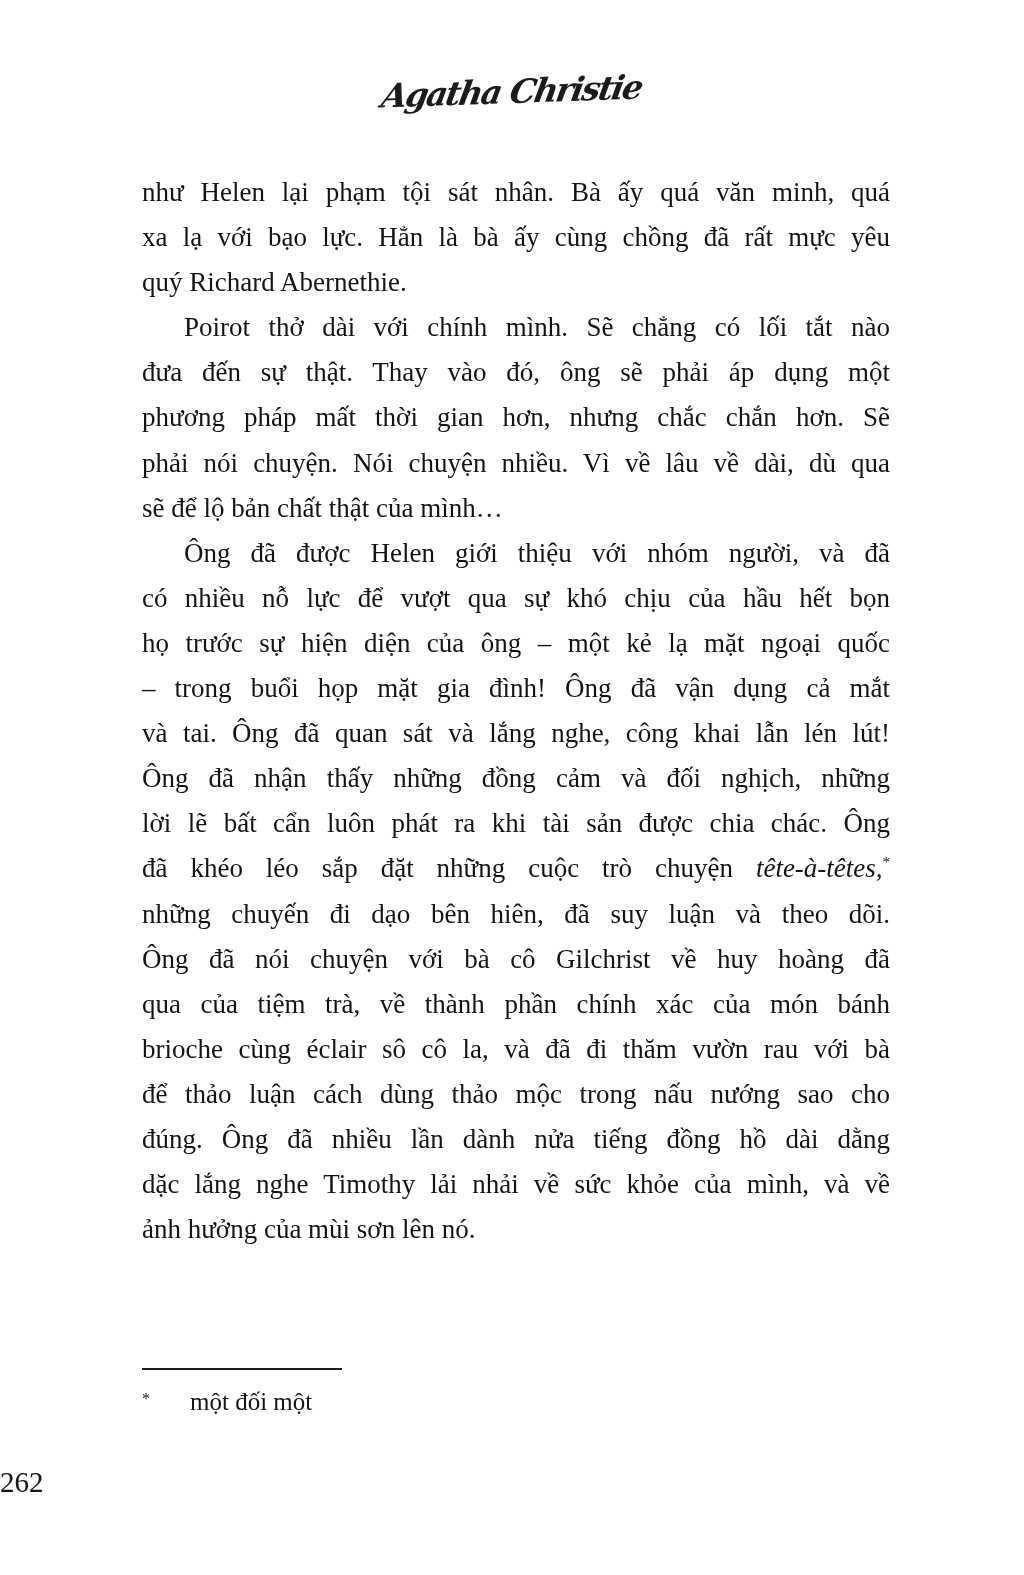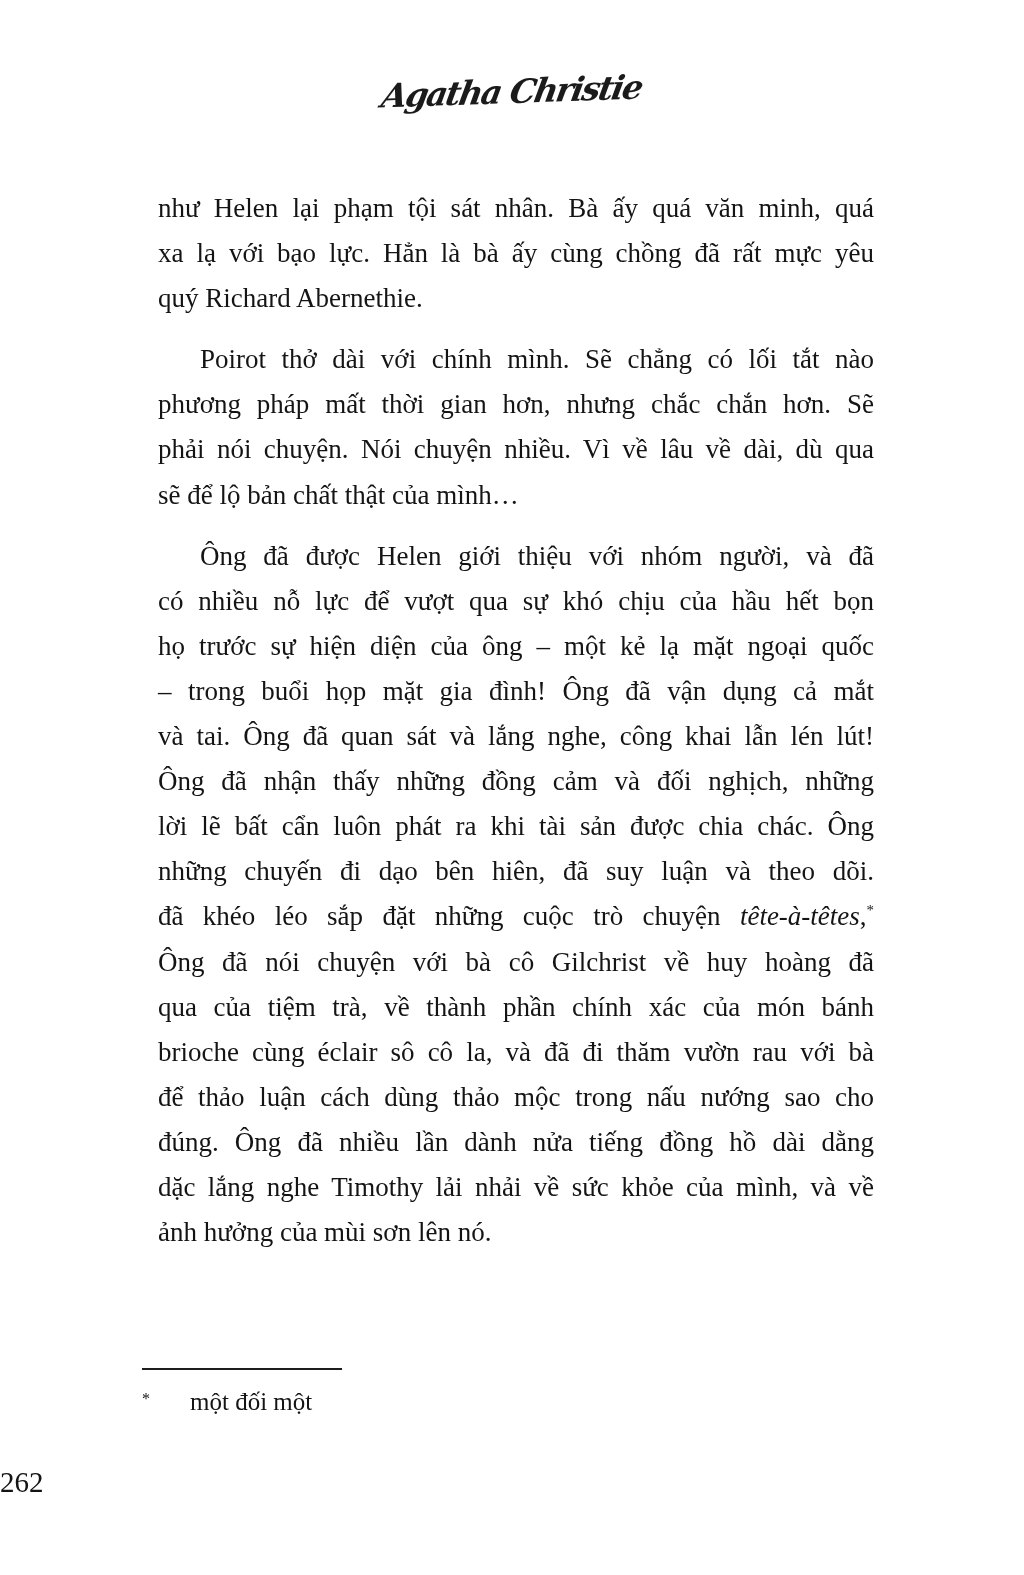--- a/index.html
+++ b/index.html
@@ -35,21 +35,21 @@
   }
   .text-block {
     position: absolute;
     left: 142px;
     top: 170px;
     width: 748px;
     font-size: 27px;
     line-height: 45.1px;
     color: #141414;
   }
-  .para { margin: 16px; }
+  .para { margin: 0; }
   .line {
     text-align: justify;
     text-align-last: justify;
   }
   .line.last {
     text-align: justify;
     text-align-last: left;
   }
   .para.indent .line:first-child { text-indent: 42px; }
   .line em { font-style: italic; }
@@ -103,35 +103,36 @@
   <div class="text-block">
 
     <div class="para">
       <div class="line">như Helen lại phạm tội sát nhân. Bà ấy quá văn minh, quá</div>
       <div class="line">xa lạ với bạo lực. Hẳn là bà ấy cùng chồng đã rất mực yêu</div>
       <div class="line last">quý Richard Abernethie.</div>
     </div>
 
     <div class="para indent">
       <div class="line">Poirot thở dài với chính mình. Sẽ chẳng có lối tắt nào</div>
+      <div class="line">đưa đến sự thật. Thay vào đó, ông sẽ phải áp dụng một</div>
       <div class="line">phương pháp mất thời gian hơn, nhưng chắc chắn hơn. Sẽ</div>
       <div class="line">phải nói chuyện. Nói chuyện nhiều. Vì về lâu về dài, dù qua</div>
       <div class="line last">sẽ để lộ bản chất thật của mình…</div>
     </div>
 
     <div class="para indent">
       <div class="line">Ông đã được Helen giới thiệu với nhóm người, và đã</div>
       <div class="line">có nhiều nỗ lực để vượt qua sự khó chịu của hầu hết bọn</div>
       <div class="line">họ trước sự hiện diện của ông – một kẻ lạ mặt ngoại quốc</div>
       <div class="line">– trong buổi họp mặt gia đình! Ông đã vận dụng cả mắt</div>
       <div class="line">và tai. Ông đã quan sát và lắng nghe, công khai lẫn lén lút!</div>
       <div class="line">Ông đã nhận thấy những đồng cảm và đối nghịch, những</div>
       <div class="line">lời lẽ bất cẩn luôn phát ra khi tài sản được chia chác. Ông</div>
+      <div class="line"><span>đã khéo léo sắp đặt những cuộc trò chuyện </span><em>tête-à-têtes</em><span>,</span><sup class="fn-ref">*</sup></div>
       <div class="line">những chuyến đi dạo bên hiên, đã suy luận và theo dõi.</div>
-      <div class="line"><span>đã khéo léo sắp đặt những cuộc trò chuyện </span><em>tête-à-têtes</em><span>,</span><sup class="fn-ref">*</sup></div>
       <div class="line">Ông đã nói chuyện với bà cô Gilchrist về huy hoàng đã</div>
       <div class="line">qua của tiệm trà, về thành phần chính xác của món bánh</div>
       <div class="line">brioche cùng éclair sô cô la, và đã đi thăm vườn rau với bà</div>
       <div class="line">để thảo luận cách dùng thảo mộc trong nấu nướng sao cho</div>
       <div class="line">đúng. Ông đã nhiều lần dành nửa tiếng đồng hồ dài dằng</div>
       <div class="line">dặc lắng nghe Timothy lải nhải về sức khỏe của mình, và về</div>
       <div class="line last">ảnh hưởng của mùi sơn lên nó.</div>
     </div>
 
   </div>

